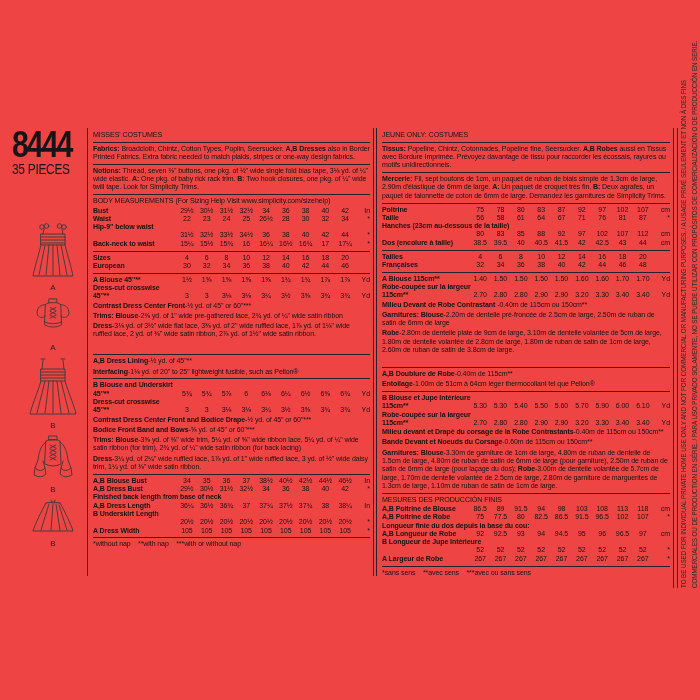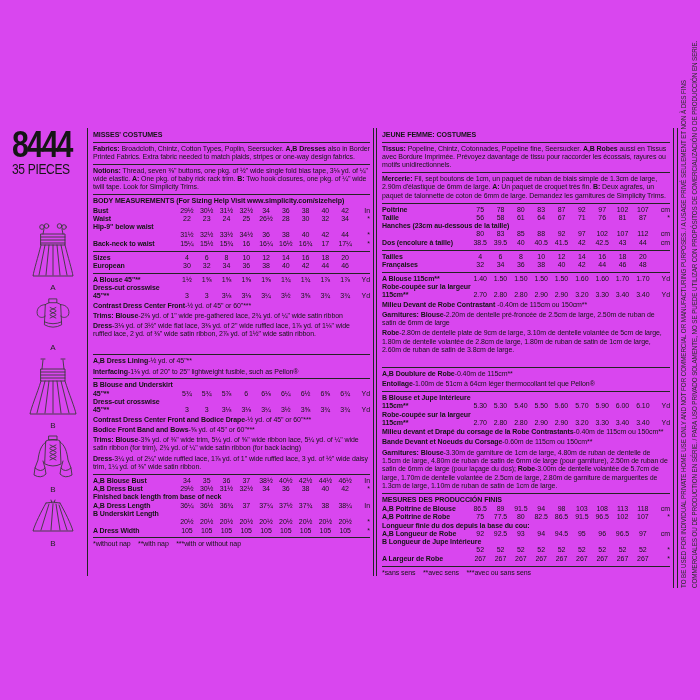--- a/index.html
+++ b/index.html
@@ -1,18 +1,18 @@
 <!DOCTYPE html>
 <html><head>
 <meta charset="utf-8">
 <style>
   html,body{margin:0;padding:0}
   body{width:700px;height:700px;background:#fff;position:relative;
        font-family:"Liberation Sans",sans-serif;color:#151515;overflow:hidden}
-  .sheet{position:absolute;inset:0;background:#d946ef}
+  .sheet{position:absolute;inset:0;background:#ef4444}
 
   
   .leftblock{position:absolute;left:12px;top:129px;width:74px}
   .patnum{font-size:37px;font-weight:700;letter-spacing:-2.5px;line-height:31px;
           transform:scaleX(.82);transform-origin:left top;white-space:nowrap}
   .pieces{font-size:14px;letter-spacing:-.4px;margin-top:1px;
           transform:scaleX(.86);transform-origin:left top;white-space:nowrap}
 
   
   .sketches{position:absolute;left:22px;top:220px;width:62px;display:flex;
@@ -21,21 +21,21 @@
   .sk svg{stroke:#3a3a3a;fill:none;stroke-width:.9;stroke-linecap:round;stroke-linejoin:round}
   .glabel{font-size:8px;color:#222;margin-top:1px}
 
   
   .vline{position:absolute;width:1px;background:#242424}
 
   
   .col{position:absolute;top:130px;font-size:7px;line-height:8.3px;letter-spacing:-.08px}
   .col-en{left:93px;width:277px}
   .col-fr{left:382px;width:288px}
-  .heading{font-weight:700;font-size:7.1px;margin:1px 0 1px}
+  .heading{font-weight:400;font-size:7.1px;margin:1px 0 1px}
   .para{margin:1px 0 2px}
   .b{font-weight:700}
   .rule{height:1px;background:#242424;margin:2.5px 0 2px}
   .spacer{width:100%}
   .rowlabel{font-weight:700;white-space:nowrap}
   .mrow{display:grid;grid-template-columns:84px repeat(9,1fr) 15px;align-items:baseline}
   .col-fr .mrow{grid-template-columns:88px repeat(9,1fr) 17px}
   .mrow .lab{font-weight:700;white-space:nowrap}
   .mrow .val{text-align:center;white-space:nowrap}
   .mrow .unit{text-align:right;white-space:nowrap}
@@ -344,21 +344,21 @@
         <div class="val">105</div>
         <div class="val">105</div>
         <div class="val">105</div>
         <div class="val">105</div>
         <div class="unit">*</div>
       </div>
       <div class="rule"></div>
       <div class="para fn"><span>*without nap    **with nap    ***with or without nap</span></div>
     </div>
   <div class="col col-fr" id="col-fr">
-      <div class="heading">JEUNE FEMME: COSTUMES</div>
+      <div class="heading">JEUNE ONLY: COSTUMES</div>
       <div class="rule"></div>
       <div class="para"><span class="b">Tissus: </span><span>Popeline, Chintz, Cotonnades, Popeline fine, Seersucker. </span><span class="b">A,B Robes</span><span> aussi en Tissus avec Bordure Imprimée. Prévoyez davantage de tissu pour raccorder les écossais, rayures ou motifs unidirectionnels.</span></div>
       <div class="rule"></div>
       <div class="para"><span class="b">Mercerie: </span><span>Fil, sept boutons de 1cm, un paquet de ruban de biais simple de 1.3cm de large, 2.90m d'élastique de 6mm de large. </span><span class="b">A: </span><span>Un paquet de croquet très fin. </span><span class="b">B: </span><span>Deux agrafes, un paquet de talonnette de coton de 6mm de large. Demandez les garnitures de Simplicity Trims.</span></div>
       <div class="rule"></div>
       <div class="mrow">
         <div class="lab">Poitrine</div>
         <div class="val">75</div>
         <div class="val">78</div>
         <div class="val">80</div>

